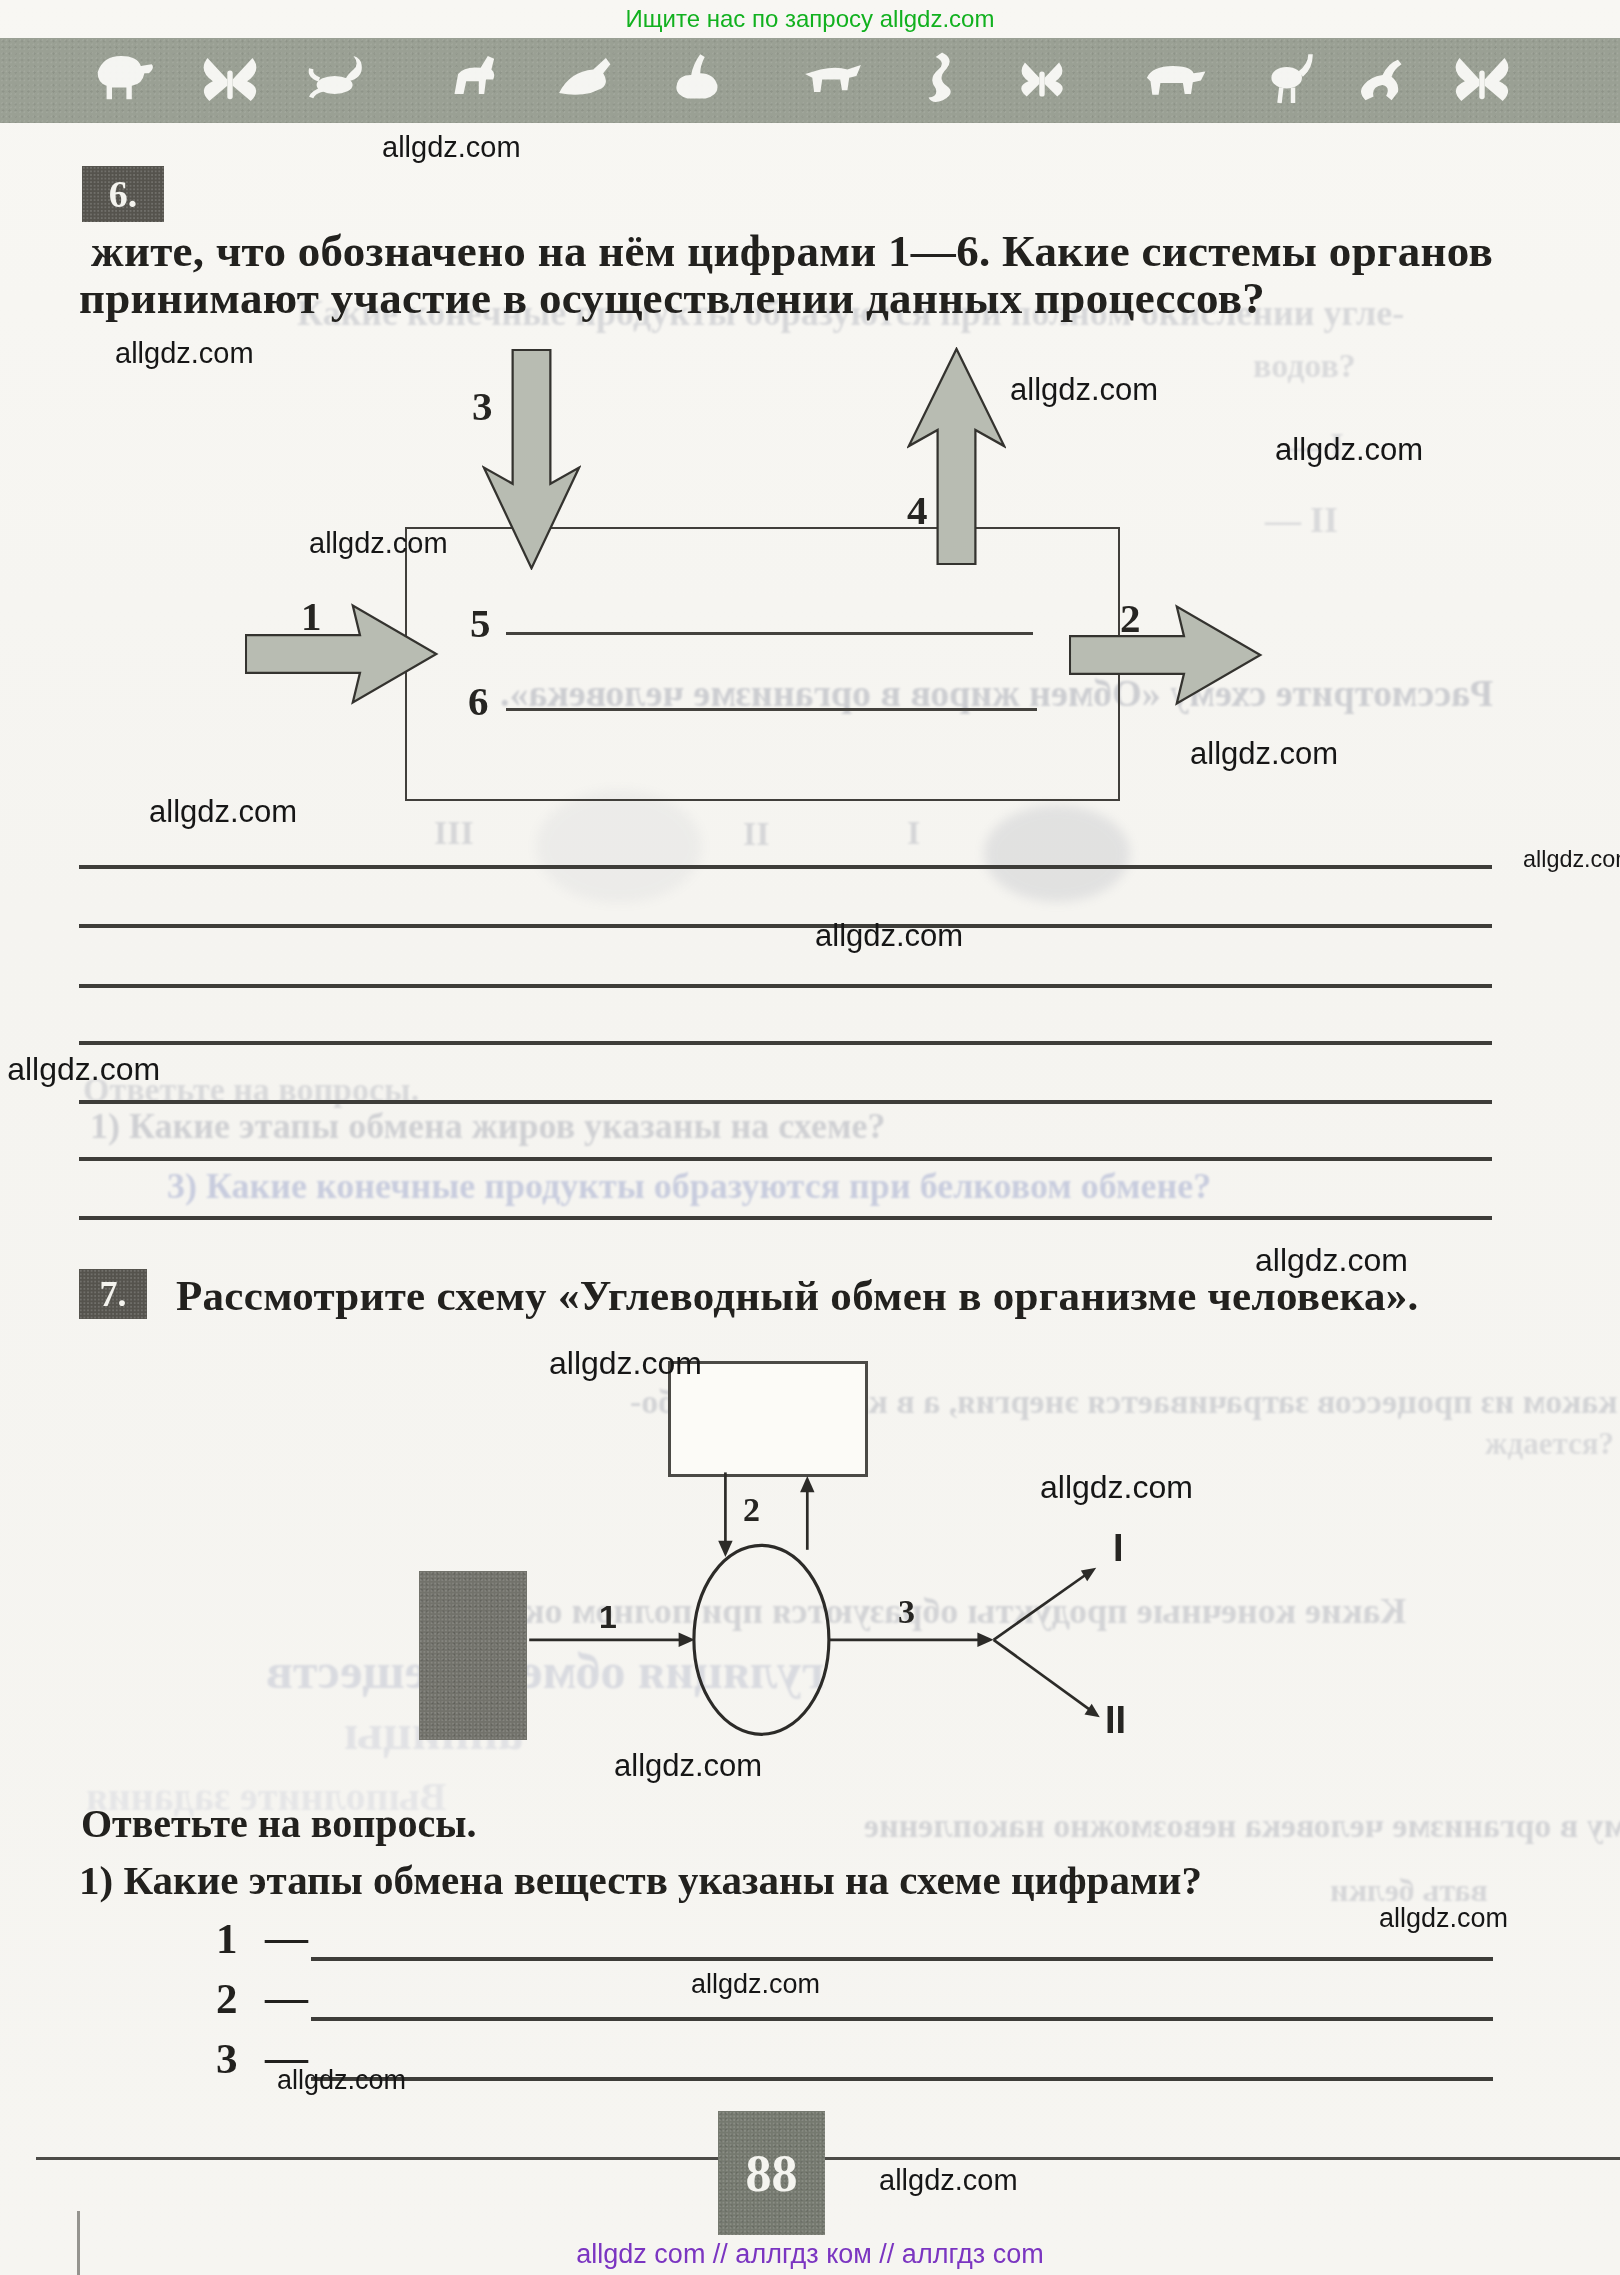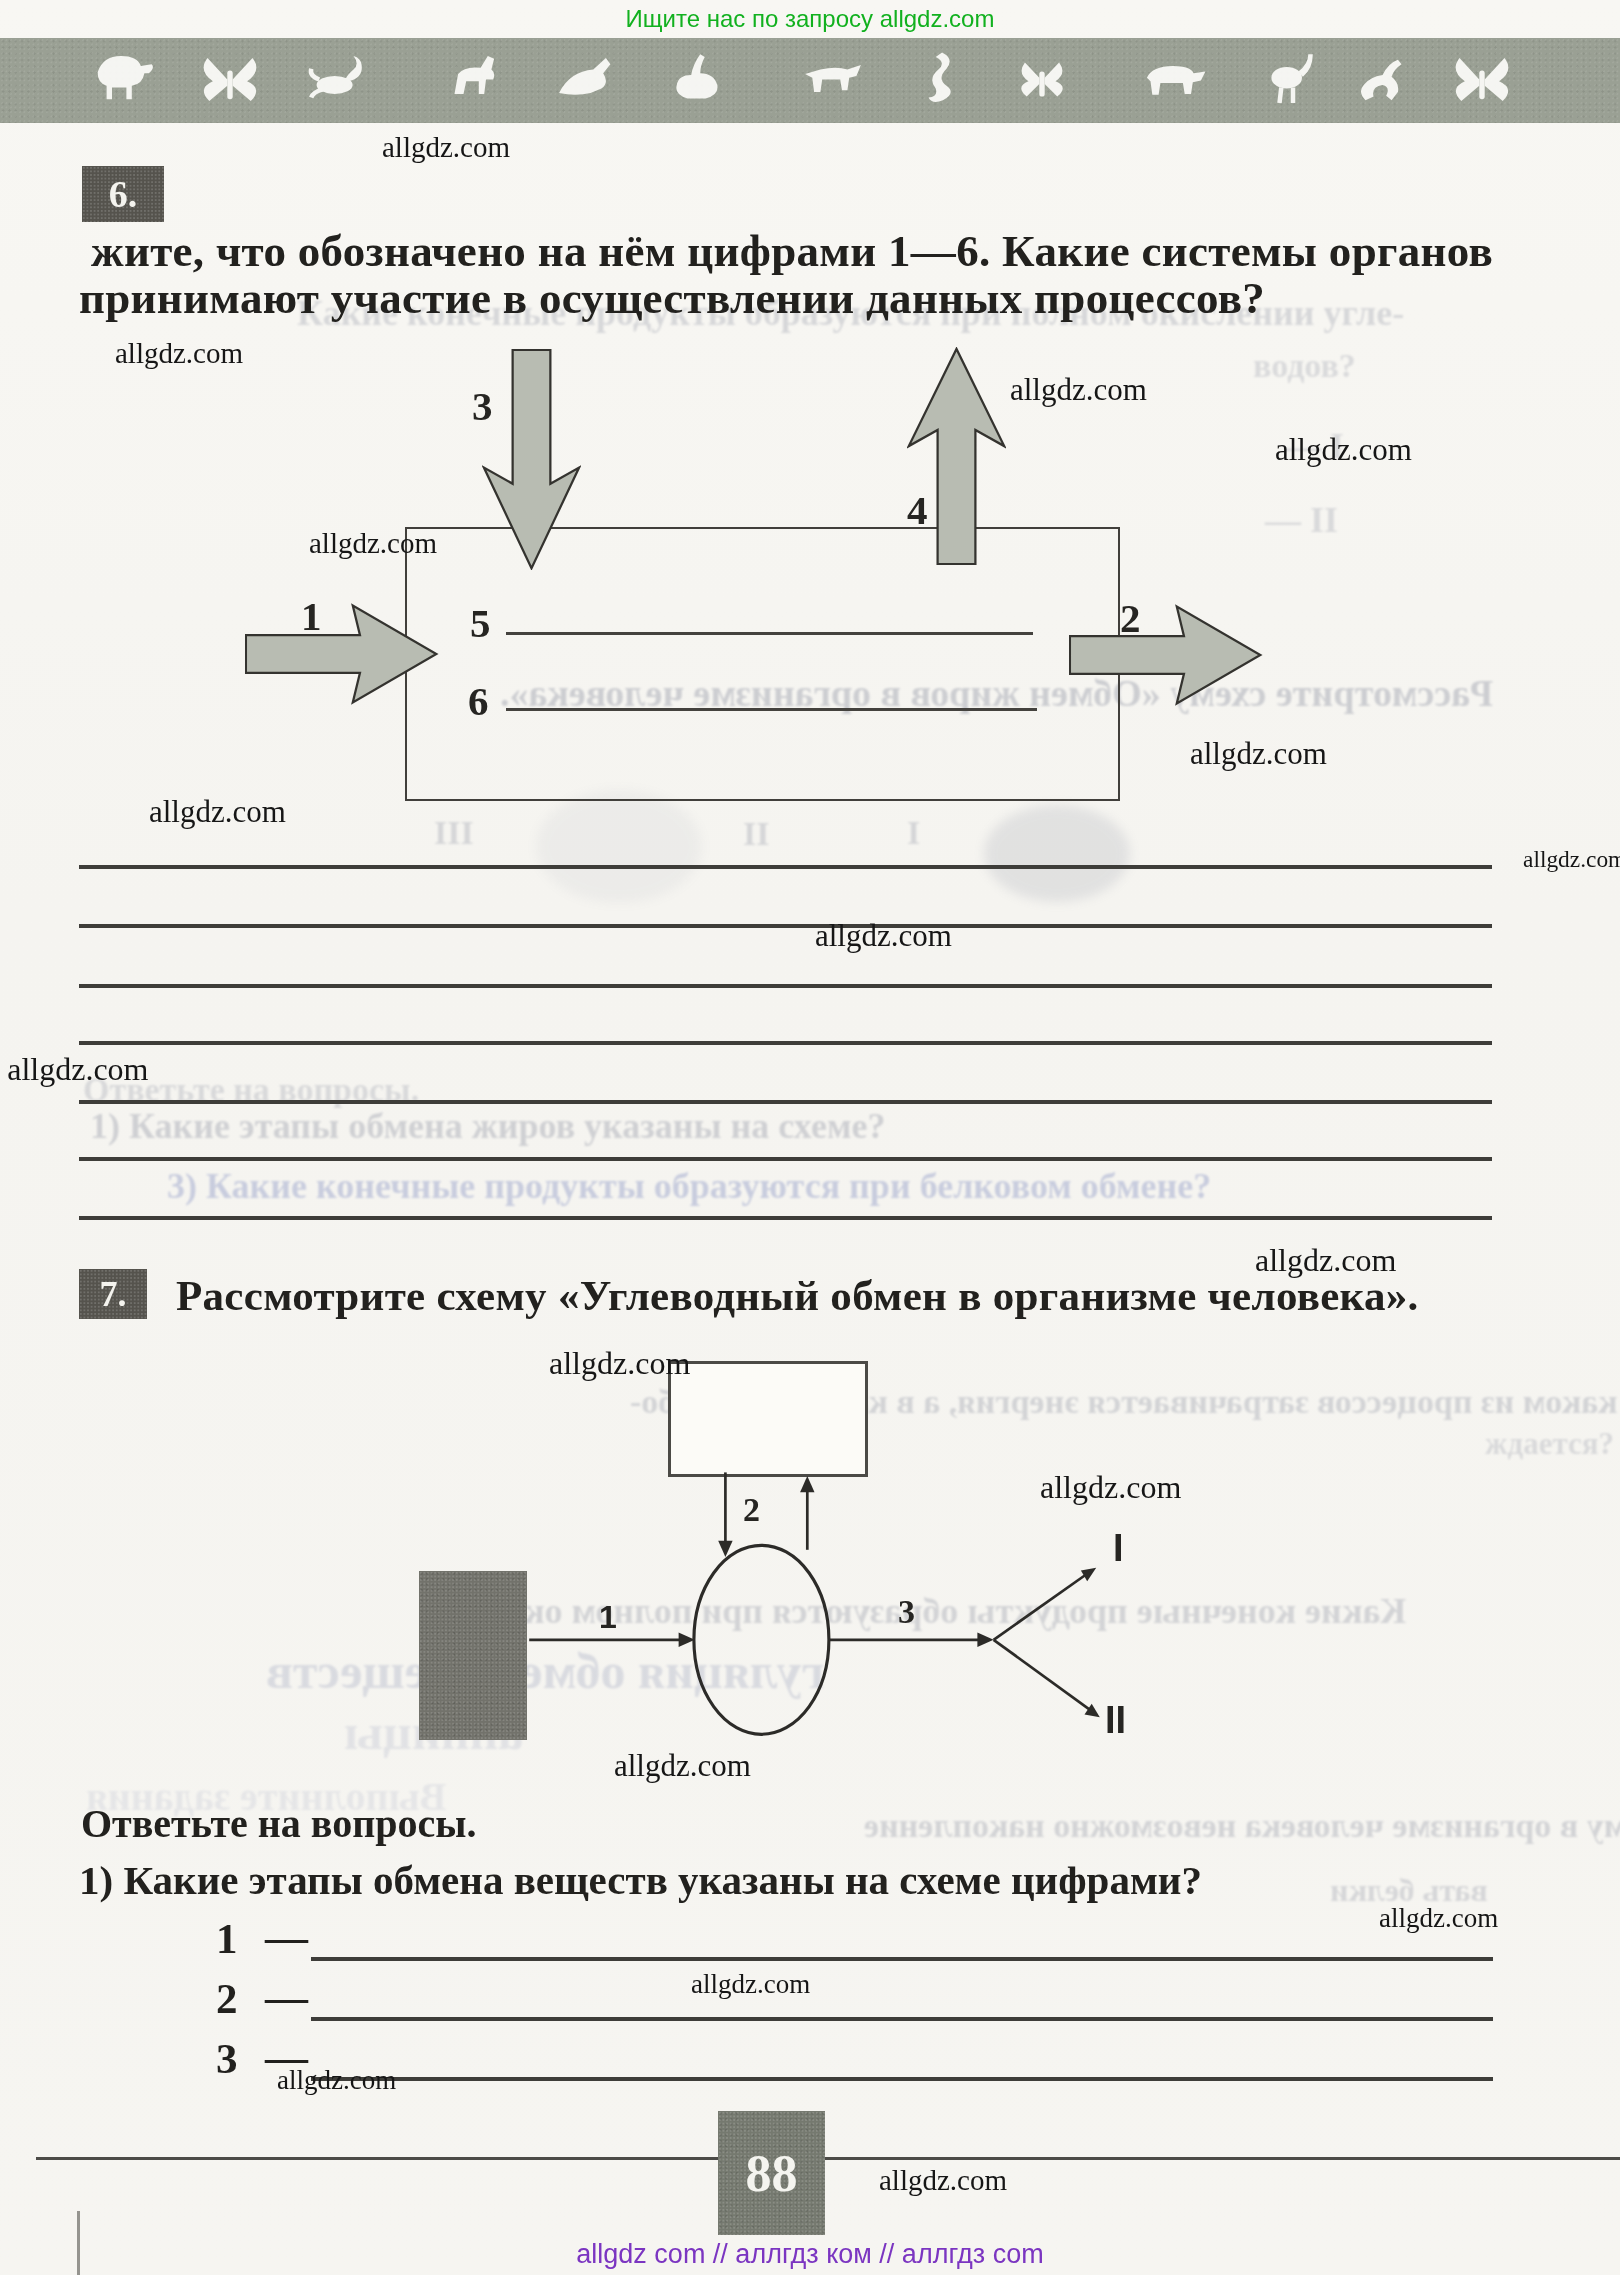--- a/index.html
+++ b/index.html
@@ -12,21 +12,21 @@
   .top-notice{position:absolute;left:0;top:5.4px;width:100%;text-align:center;
     font-family:"Liberation Sans","DejaVu Sans",sans-serif;font-size:24px;color:var(--notice-green);}
   .banner{position:absolute;left:0;top:38px;width:1620px;height:85px;background:var(--banner-gray);
     background-image:radial-gradient(rgba(255,255,255,.10) 0.9px,transparent 0.9px),
                      radial-gradient(rgba(0,0,0,.08) 0.9px,transparent 0.9px);
     background-size:4.5px 4.5px,6.3px 6.3px;}
   .animal{position:absolute;top:9px;}
   .animal svg{fill:#fdfdfa;opacity:.92;}
 
   
-  .wm{position:absolute;font-family:Liberation Serif, serif;color:#161616;
+  .wm{position:absolute;font-family:Liberation Sans, sans-serif;color:#161616;
       white-space:nowrap;z-index:7;}
 
   
   .ghost{position:absolute;white-space:nowrap;z-index:1;font-weight:700;color:#596079;
          filter:blur(1.2px);}
   .ghost.m{transform:scaleX(-1);transform-origin:center;}
   .blob{position:absolute;border-radius:50%;background:#7c8294;z-index:1;filter:blur(5.4px);}
 
   
   .badge{position:absolute;background:var(--badge-dark);color:#f4f3ee;z-index:3;

